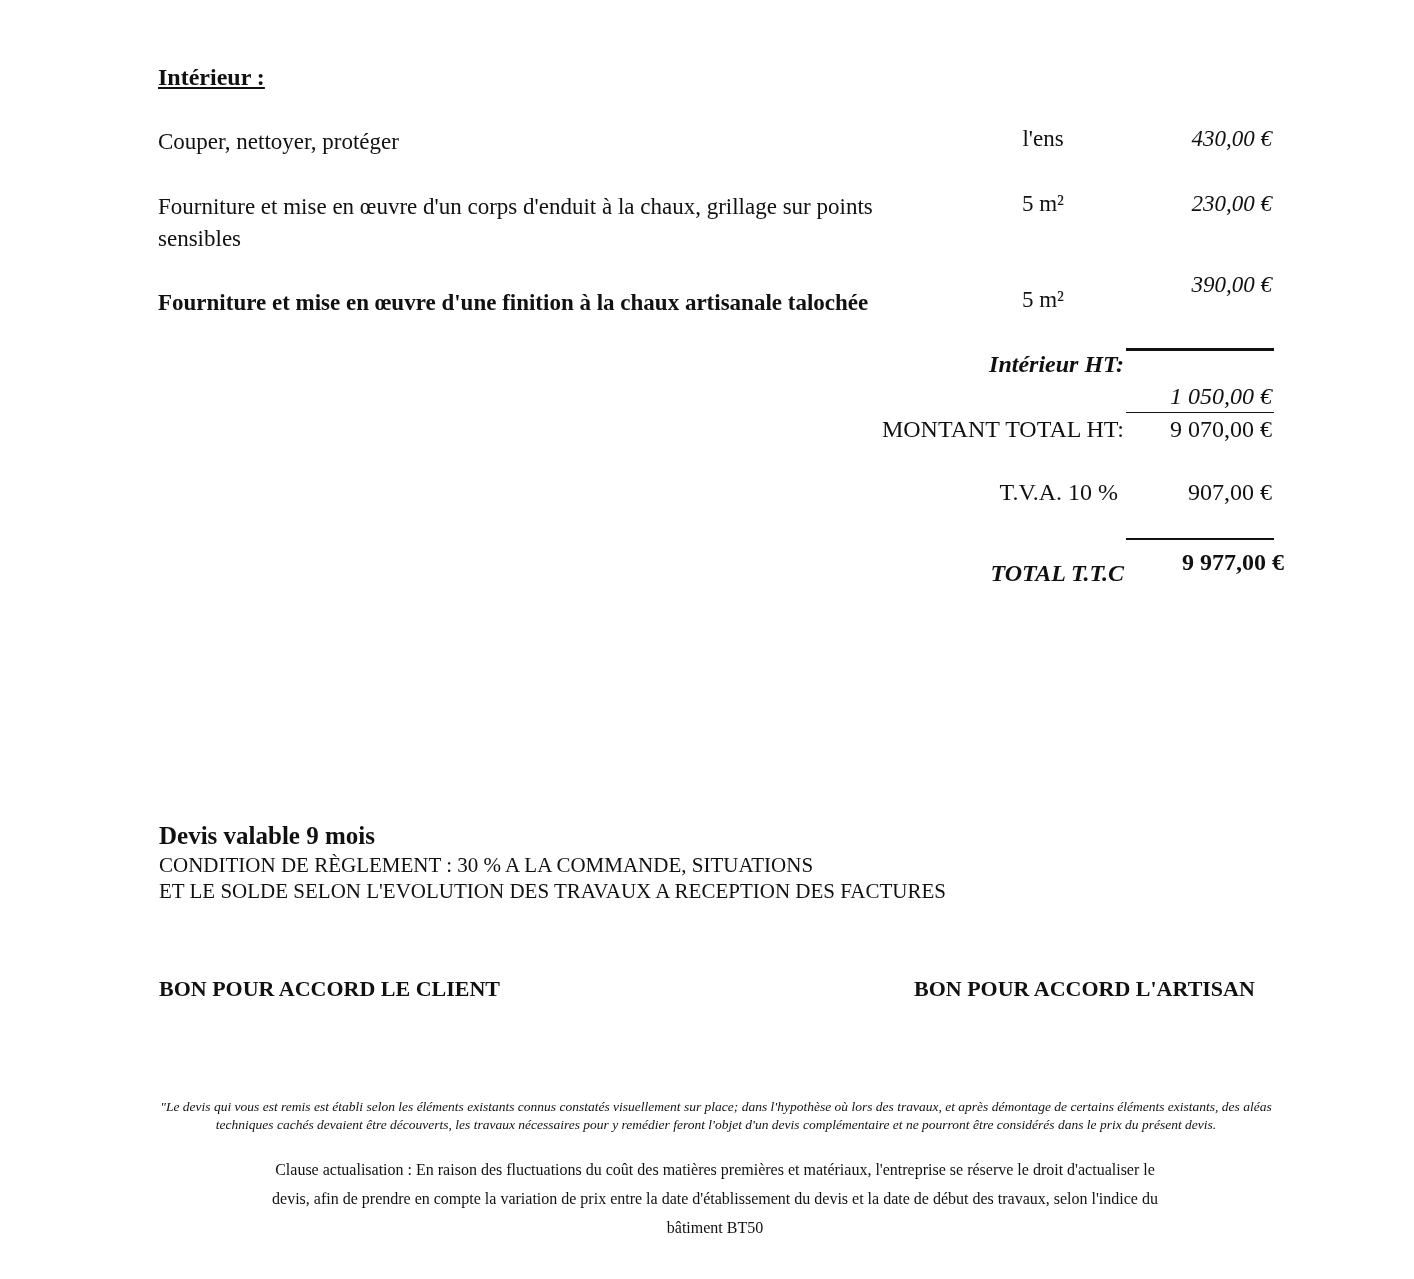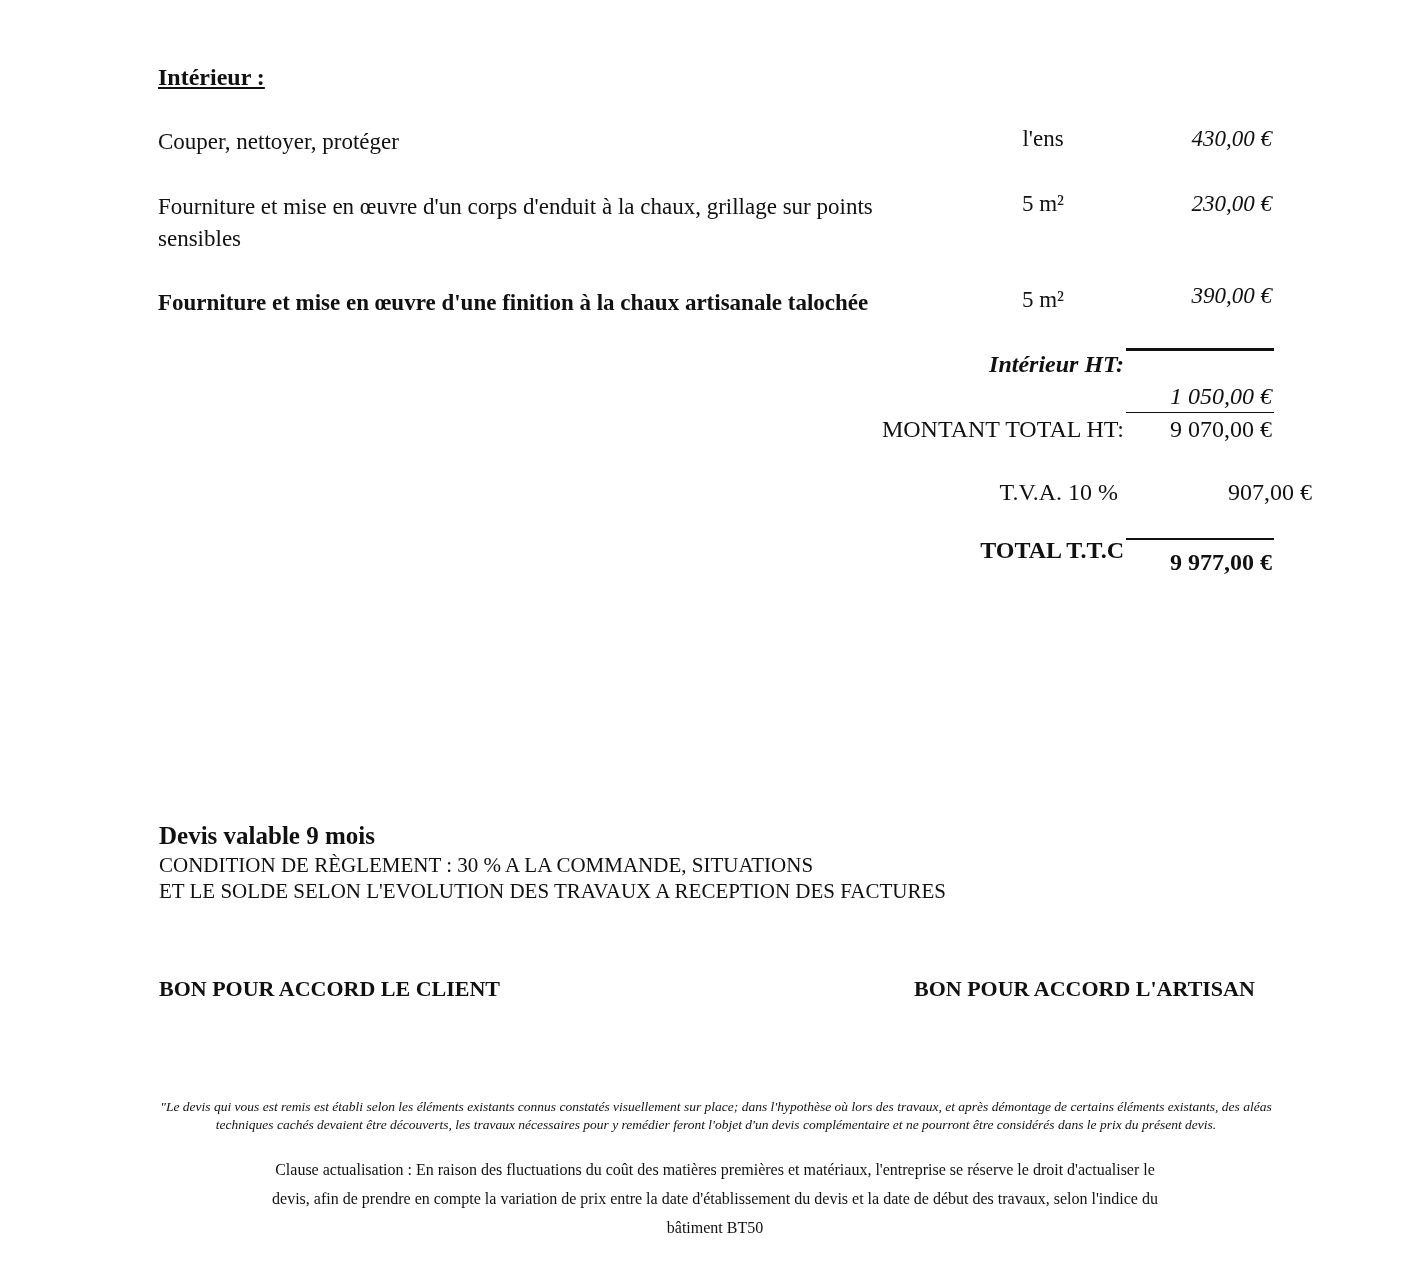--- a/index.html
+++ b/index.html
@@ -40,38 +40,38 @@
     <div class="abs desc" style="top:126px;">Couper, nettoyer, protéger</div>
     <div class="abs unit" style="top:126px;">l'ens</div>
     <div class="abs price" style="top:126px;">430,00 €</div>
 
     <div class="abs desc" style="top:191px; width:720px;">Fourniture et mise en œuvre d'un corps d'enduit à la chaux, grillage sur points sensibles</div>
     <div class="abs unit" style="top:191px;">5 m²</div>
     <div class="abs price" style="top:191px;">230,00 €</div>
 
     <div class="abs desc" style="top:287px; width:760px;font-weight:bold;">Fourniture et mise en œuvre d'une finition à la chaux artisanale talochée</div>
     <div class="abs unit" style="top:287px;">5 m²</div>
-    <div class="abs price" style="top:283px;">390,00 €</div>
+    <div class="abs price" style="top:272px;">390,00 €</div>
   </div>
 
   <div>
     <div class="rule" style="top:348px; height:3px;"></div>
     <div class="abs tot-label" style="top:351px; font-weight:bold; font-style:italic;">Intérieur HT:</div>
     <div class="abs tot-value" style="top:351px; font-weight:normal; font-style:italic;margin-top:32px;">1 050,00 €</div>
 
     <div class="rule" style="top:412px; height:1px;"></div>
     <div class="abs tot-label" style="top:416px;">MONTANT TOTAL HT:</div>
     <div class="abs tot-value" style="top:416px;">9 070,00 €</div>
 
     <div class="abs tot-label" style="top:479px; width:394px;">T.V.A. 10 %</div>
-    <div class="abs tot-value" style="top:479px;padding-left:40px;">907,00 €</div>
+    <div class="abs tot-value" style="top:479px;">907,00 €</div>
 
     <div class="rule" style="top:538px; height:2px;"></div>
-    <div class="abs tot-label" style="top:537px; font-weight:bold;">TOTAL T.T.C</div>
-    <div class="abs tot-value" style="top:549px; font-weight:bold;">9 977,00 €</div>
+    <div class="abs tot-label" style="top:560px; font-weight:bold;font-style:italic;">TOTAL T.T.C</div>
+    <div class="abs tot-value" style="top:549px; font-weight:bold;margin-left:12px;">9 977,00 €</div>
   </div>
 
   <div class="abs validity">Devis valable 9 mois</div>
   <div class="abs conditions">CONDITION DE RÈGLEMENT : 30 % A LA COMMANDE, SITUATIONS
 ET LE SOLDE SELON L'EVOLUTION DES TRAVAUX A RECEPTION DES FACTURES</div>
 
   <div class="abs sign" style="left:159px;">BON POUR ACCORD LE CLIENT</div>
   <div class="abs sign" style="left:906px;margin-left:8px;">BON POUR ACCORD L'ARTISAN</div>
 
   <div class="abs disclaimer">"Le devis qui vous est remis est établi selon les éléments existants connus constatés visuellement sur place; dans l'hypothèse où lors des travaux, et après démontage de certains éléments existants, des aléas techniques cachés devaient être découverts, les travaux nécessaires pour y remédier feront l'objet d'un devis complémentaire et ne pourront être considérés dans le prix du présent devis.</div>

